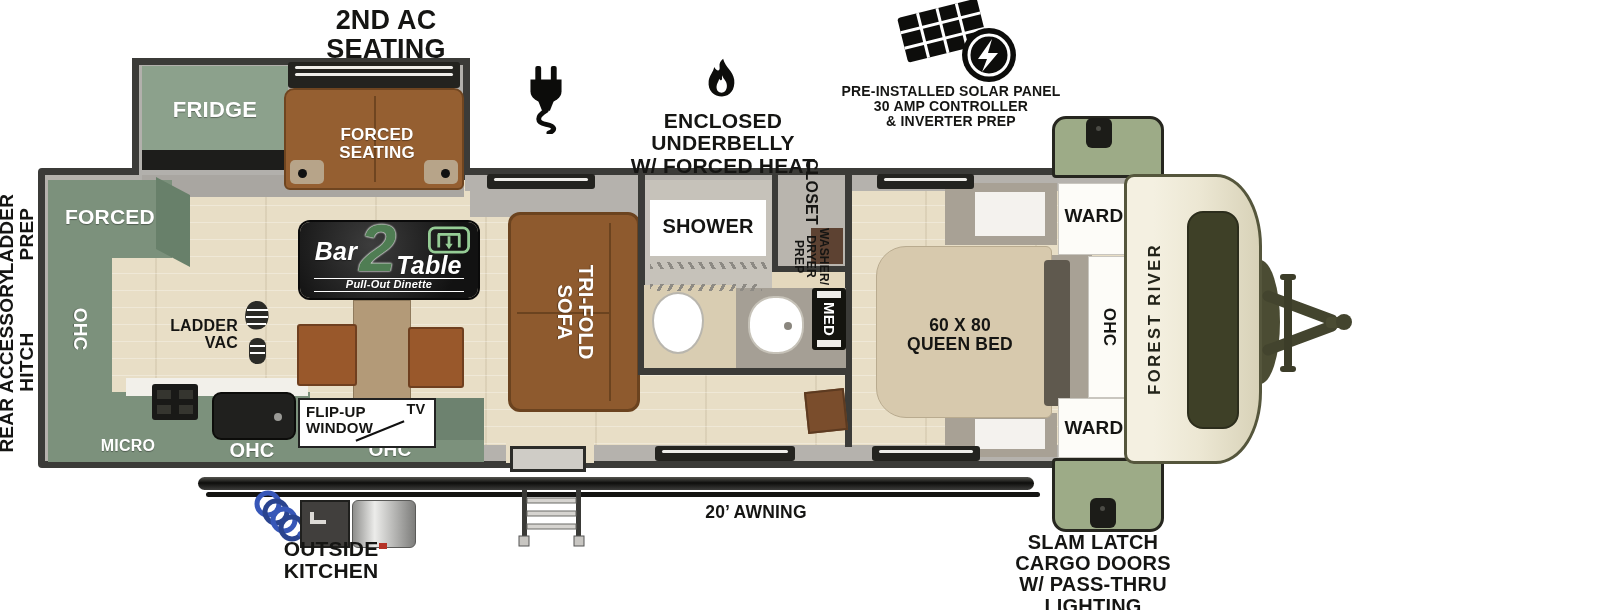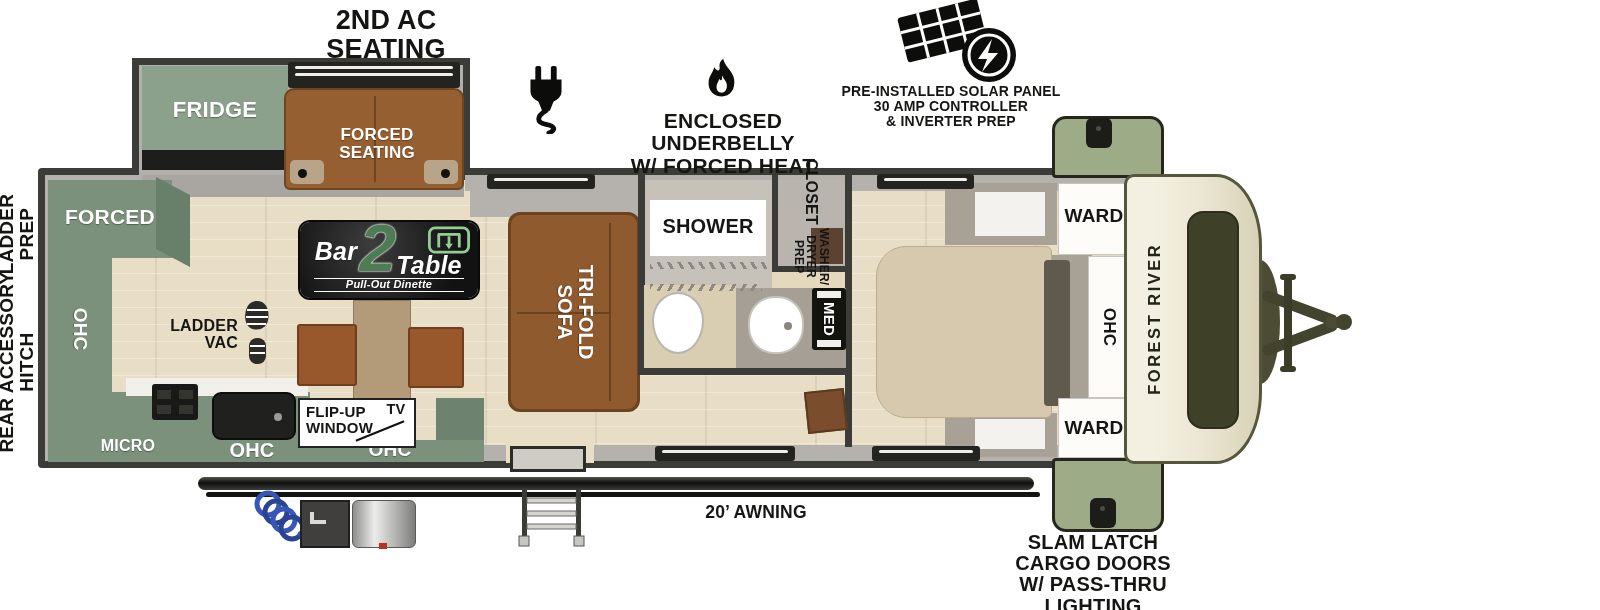--- a/index.html
+++ b/index.html
@@ -147,21 +147,21 @@
   </div>
   <div class="abs" style="left:212px;top:392px;width:84px;height:48px;background:#20201e;border-radius:9px;border:2px solid #0c0c0a;box-sizing:border-box;z-index:4">
     <div style="position:absolute;right:12px;top:19px;width:8px;height:8px;border-radius:50%;background:#9a9a96;"></div>
   </div>
   <div class="lbl lblw" style="left:58px;top:438px;width:140px;font-size:16px;z-index:4">MICRO</div>
   <div class="lbl lblw" style="left:198px;top:440px;width:108px;font-size:20px;z-index:4">OHC</div>
 
   <div class="abs" style="left:436px;top:398px;width:48px;height:62px;background:#6d826f;z-index:3"></div>
   <div class="abs green" style="left:298px;top:440px;width:186px;height:22px;z-index:3"></div>
   <div class="lbl lblw" style="left:330px;top:440px;width:120px;font-size:19px;z-index:4">OHC</div>
-  <div class="abs" style="left:298px;top:398px;width:118px;height:50px;background:#fff;border:2px solid #222;box-sizing:border-box;z-index:4">
+  <div class="abs" style="left:298px;top:398px;width:138px;height:50px;background:#fff;border:2px solid #222;box-sizing:border-box;z-index:4">
     <div class="lbl" style="left:6px;top:4px;width:92px;font-size:15px;text-align:left;">FLIP-UP
 WINDOW</div>
     <div class="lbl" style="right:4px;top:2px;width:28px;font-size:14.5px;">TV</div>
     <div style="position:absolute;left:54px;top:30px;width:52px;height:2px;background:#111;transform:rotate(-22deg);"></div>
   </div>
 
   <div class="lbl" style="left:128px;top:318px;width:110px;font-size:16px;text-align:right;z-index:4">LADDER
 VAC</div>
   <svg class="abs" style="left:242px;top:300px;z-index:4" width="30" height="66" viewBox="0 0 30 66">
     <path d="M15 1 C23 1 27 8 26.5 17 C26 25 21 30 13.5 29.5 C6.5 29 2.5 23 3.2 14.5 C3.9 6.5 8 1 15 1 Z" fill="#2b2b27"></path>
@@ -249,20 +249,22 @@
 
   <div class="abs" style="left:945px;top:183px;width:112px;height:62px;background:#a8a195;z-index:2">
     <div style="position:absolute;left:30px;top:9px;width:70px;height:44px;background:#f4f2ee;"></div>
   </div>
   <div class="abs" style="left:945px;top:413px;width:112px;height:44px;background:#a8a195;z-index:2">
     <div style="position:absolute;left:30px;top:6px;width:70px;height:30px;background:#f4f2ee;"></div>
   </div>
   <div class="abs" style="left:1052px;top:255px;width:40px;height:144px;background:#a8a195;z-index:2"></div>
   <div class="abs" style="left:876px;top:246px;width:176px;height:172px;background:#d7c9ad;border:1px solid #b9ab8f;border-radius:30px 6px 6px 30px;box-sizing:border-box;z-index:3"></div>
   <div class="abs" style="left:1044px;top:260px;width:26px;height:146px;background:#5f594e;border-radius:4px;z-index:3"></div>
+  <div class="lbl" style="left:880px;top:316px;width:160px;font-size:17.5px;z-index:4">60 X 80
+QUEEN BED</div>
 
   <div class="abs" style="left:1058px;top:183px;width:72px;height:72px;background:#fdfcf8;border:1px solid #c9c6bf;box-sizing:border-box;z-index:3"></div>
   <div class="lbl" style="left:1058px;top:206px;width:72px;font-size:19px;z-index:4">WARD</div>
   <div class="abs" style="left:1058px;top:398px;width:72px;height:60px;background:#fdfcf8;border:1px solid #c9c6bf;box-sizing:border-box;z-index:3"></div>
   <div class="lbl" style="left:1058px;top:418px;width:72px;font-size:19px;z-index:4">WARD</div>
   <div class="abs" style="left:1088px;top:256px;width:42px;height:142px;background:#fdfcf8;border:1px solid #c9c6bf;box-sizing:border-box;z-index:3"></div>
   <div class="rotbox" style="left:1088px;top:256px;width:42px;height:142px;z-index:4">
     <div class="lbl rCW" style="position:static;font-size:17px;">OHC</div>
   </div>
 
@@ -315,19 +317,21 @@
       <path d="M46 46 q8 4 14 2" stroke="#3757b8" stroke-width="5"></path>
     </g>
   </svg>
   <div class="abs" style="left:300px;top:500px;width:50px;height:48px;background:#413f3d;border:2px solid #1f1f1d;box-sizing:border-box;z-index:6">
     <div style="position:absolute;left:8px;top:18px;width:16px;height:4px;background:#dcdad6;"></div>
     <div style="position:absolute;left:8px;top:10px;width:4px;height:12px;background:#dcdad6;"></div>
   </div>
   <div class="abs" style="left:352px;top:500px;width:64px;height:48px;border-radius:6px;background:linear-gradient(90deg,#8e8e8c,#ececea 35%,#7d7d7b);border:1px solid #5a5a58;box-sizing:border-box;z-index:6">
     <div style="position:absolute;left:26px;bottom:-2px;width:8px;height:6px;background:#b53226;"></div>
   </div>
+  <div class="lbl" style="left:256px;top:538px;width:150px;font-size:21px;z-index:6">OUTSIDE
+KITCHEN</div>
 
   <div class="lbl" style="left:996px;top:532px;width:194px;font-size:20px;z-index:6">SLAM LATCH
 CARGO DOORS
 W/ PASS-THRU
 LIGHTING</div>
 
 </div>
 
 </body></html>

